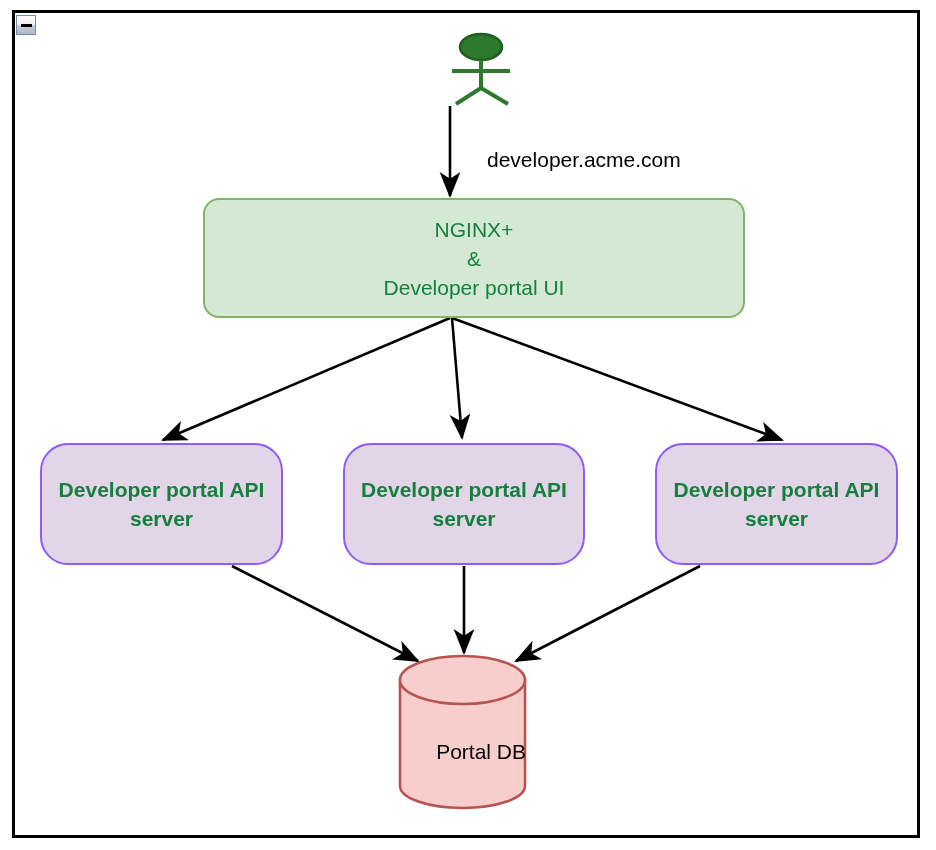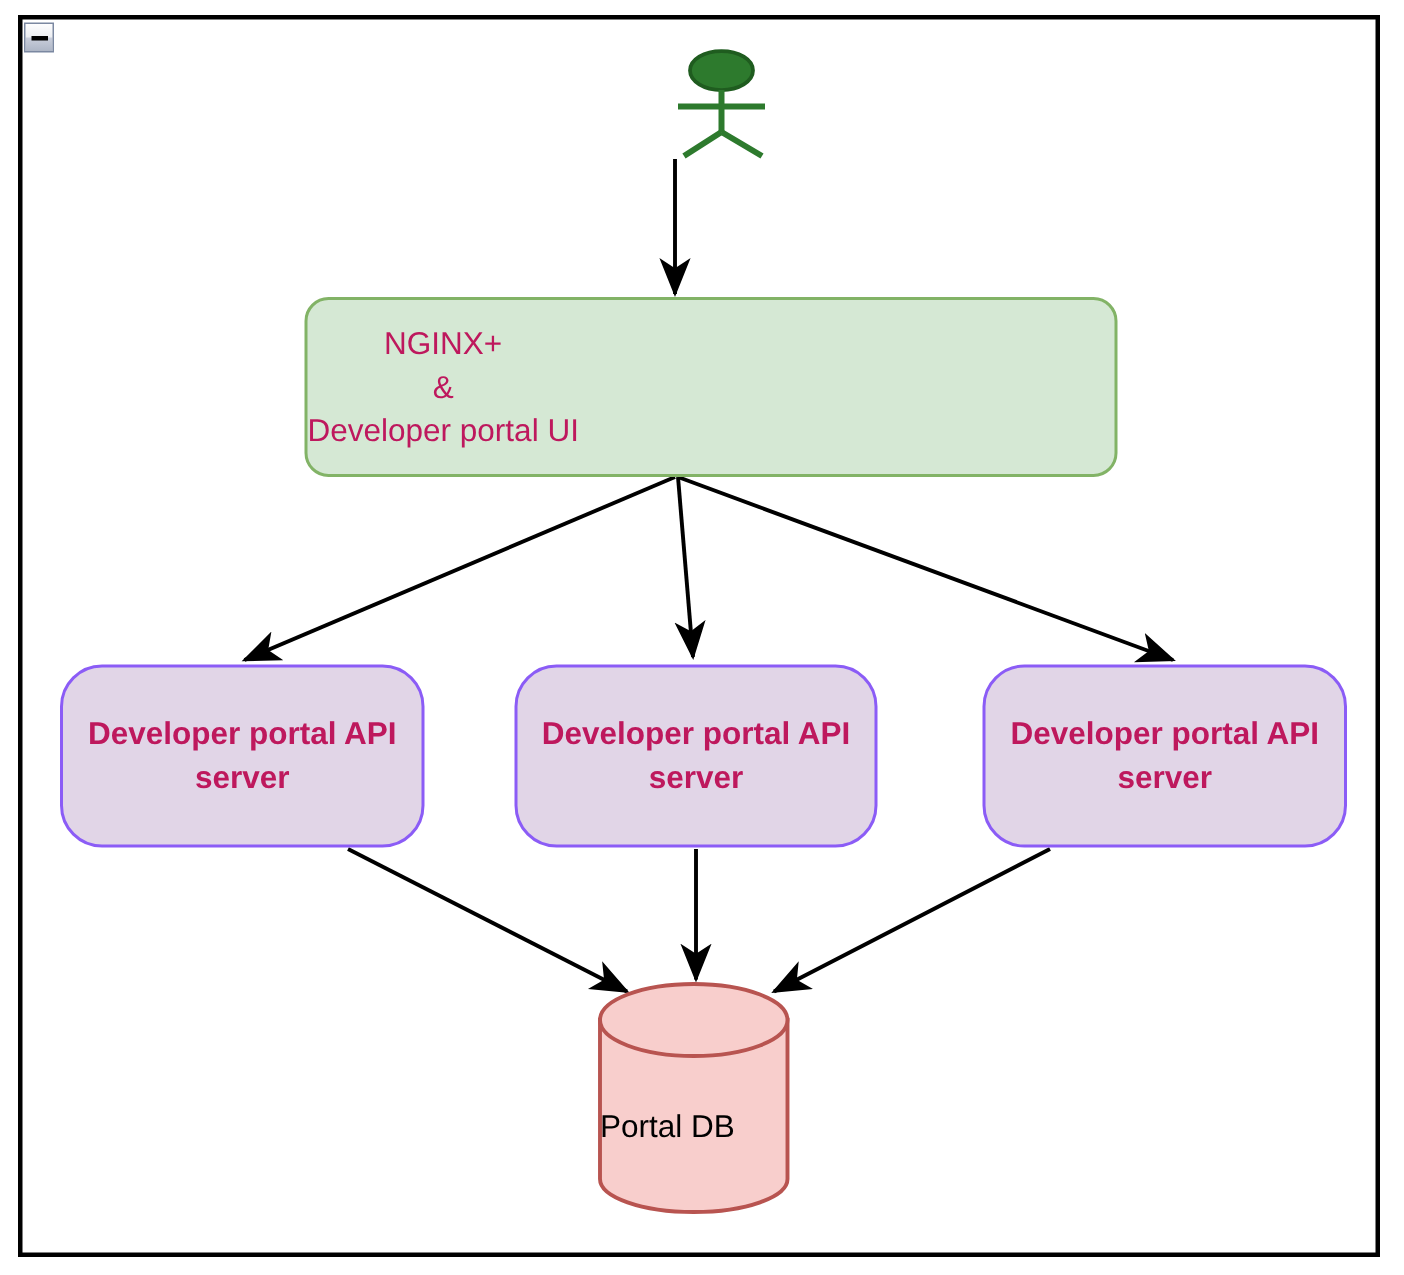--- a/index.html
+++ b/index.html
@@ -60,22 +60,23 @@
     width: 936px;
     height: 850px;
     pointer-events: none;
   }
   
   .node {
     position: absolute;
     box-sizing: border-box;
     display: flex;
     align-items: center;
+    justify-content: center;
     text-align: center;
-    color: #be185d;
+    color: #15803d;
     z-index: 20;
   }
   .node-green {
     border: 2px solid #82b366;
     background: #d5e8d4;
     border-radius: 16px;
   }
   .node-purple {
     border: 2px solid #8b5cf6;
     background: #e1d5e7;
@@ -129,21 +130,21 @@
   #label-host {
     left: 624px;
     top: 337px;
   }
   
   #db-caption {
     position: absolute;
     left: 400px;
     top: 740px;
     width: 126px;
-    text-align: left;
+    text-align: right;
     font-size: 21px;
     color: #000000;
     z-index: 30;
   }
 </style>
 </head>
 <body>
 
 <div id="canvas">
 
@@ -197,15 +198,16 @@
   <div class="node node-purple" id="node-api-2">
     <div class="node-text">Developer portal API server</div>
   </div>
 
   <div class="node node-purple" id="node-api-3">
     <div class="node-text">Developer portal API server</div>
   </div>
 
   <div id="db-caption">Portal DB</div>
 
+  <div class="edge-label" id="label-domain">developer.acme.com</div>
 
 
 </div>
 
 </body></html>

